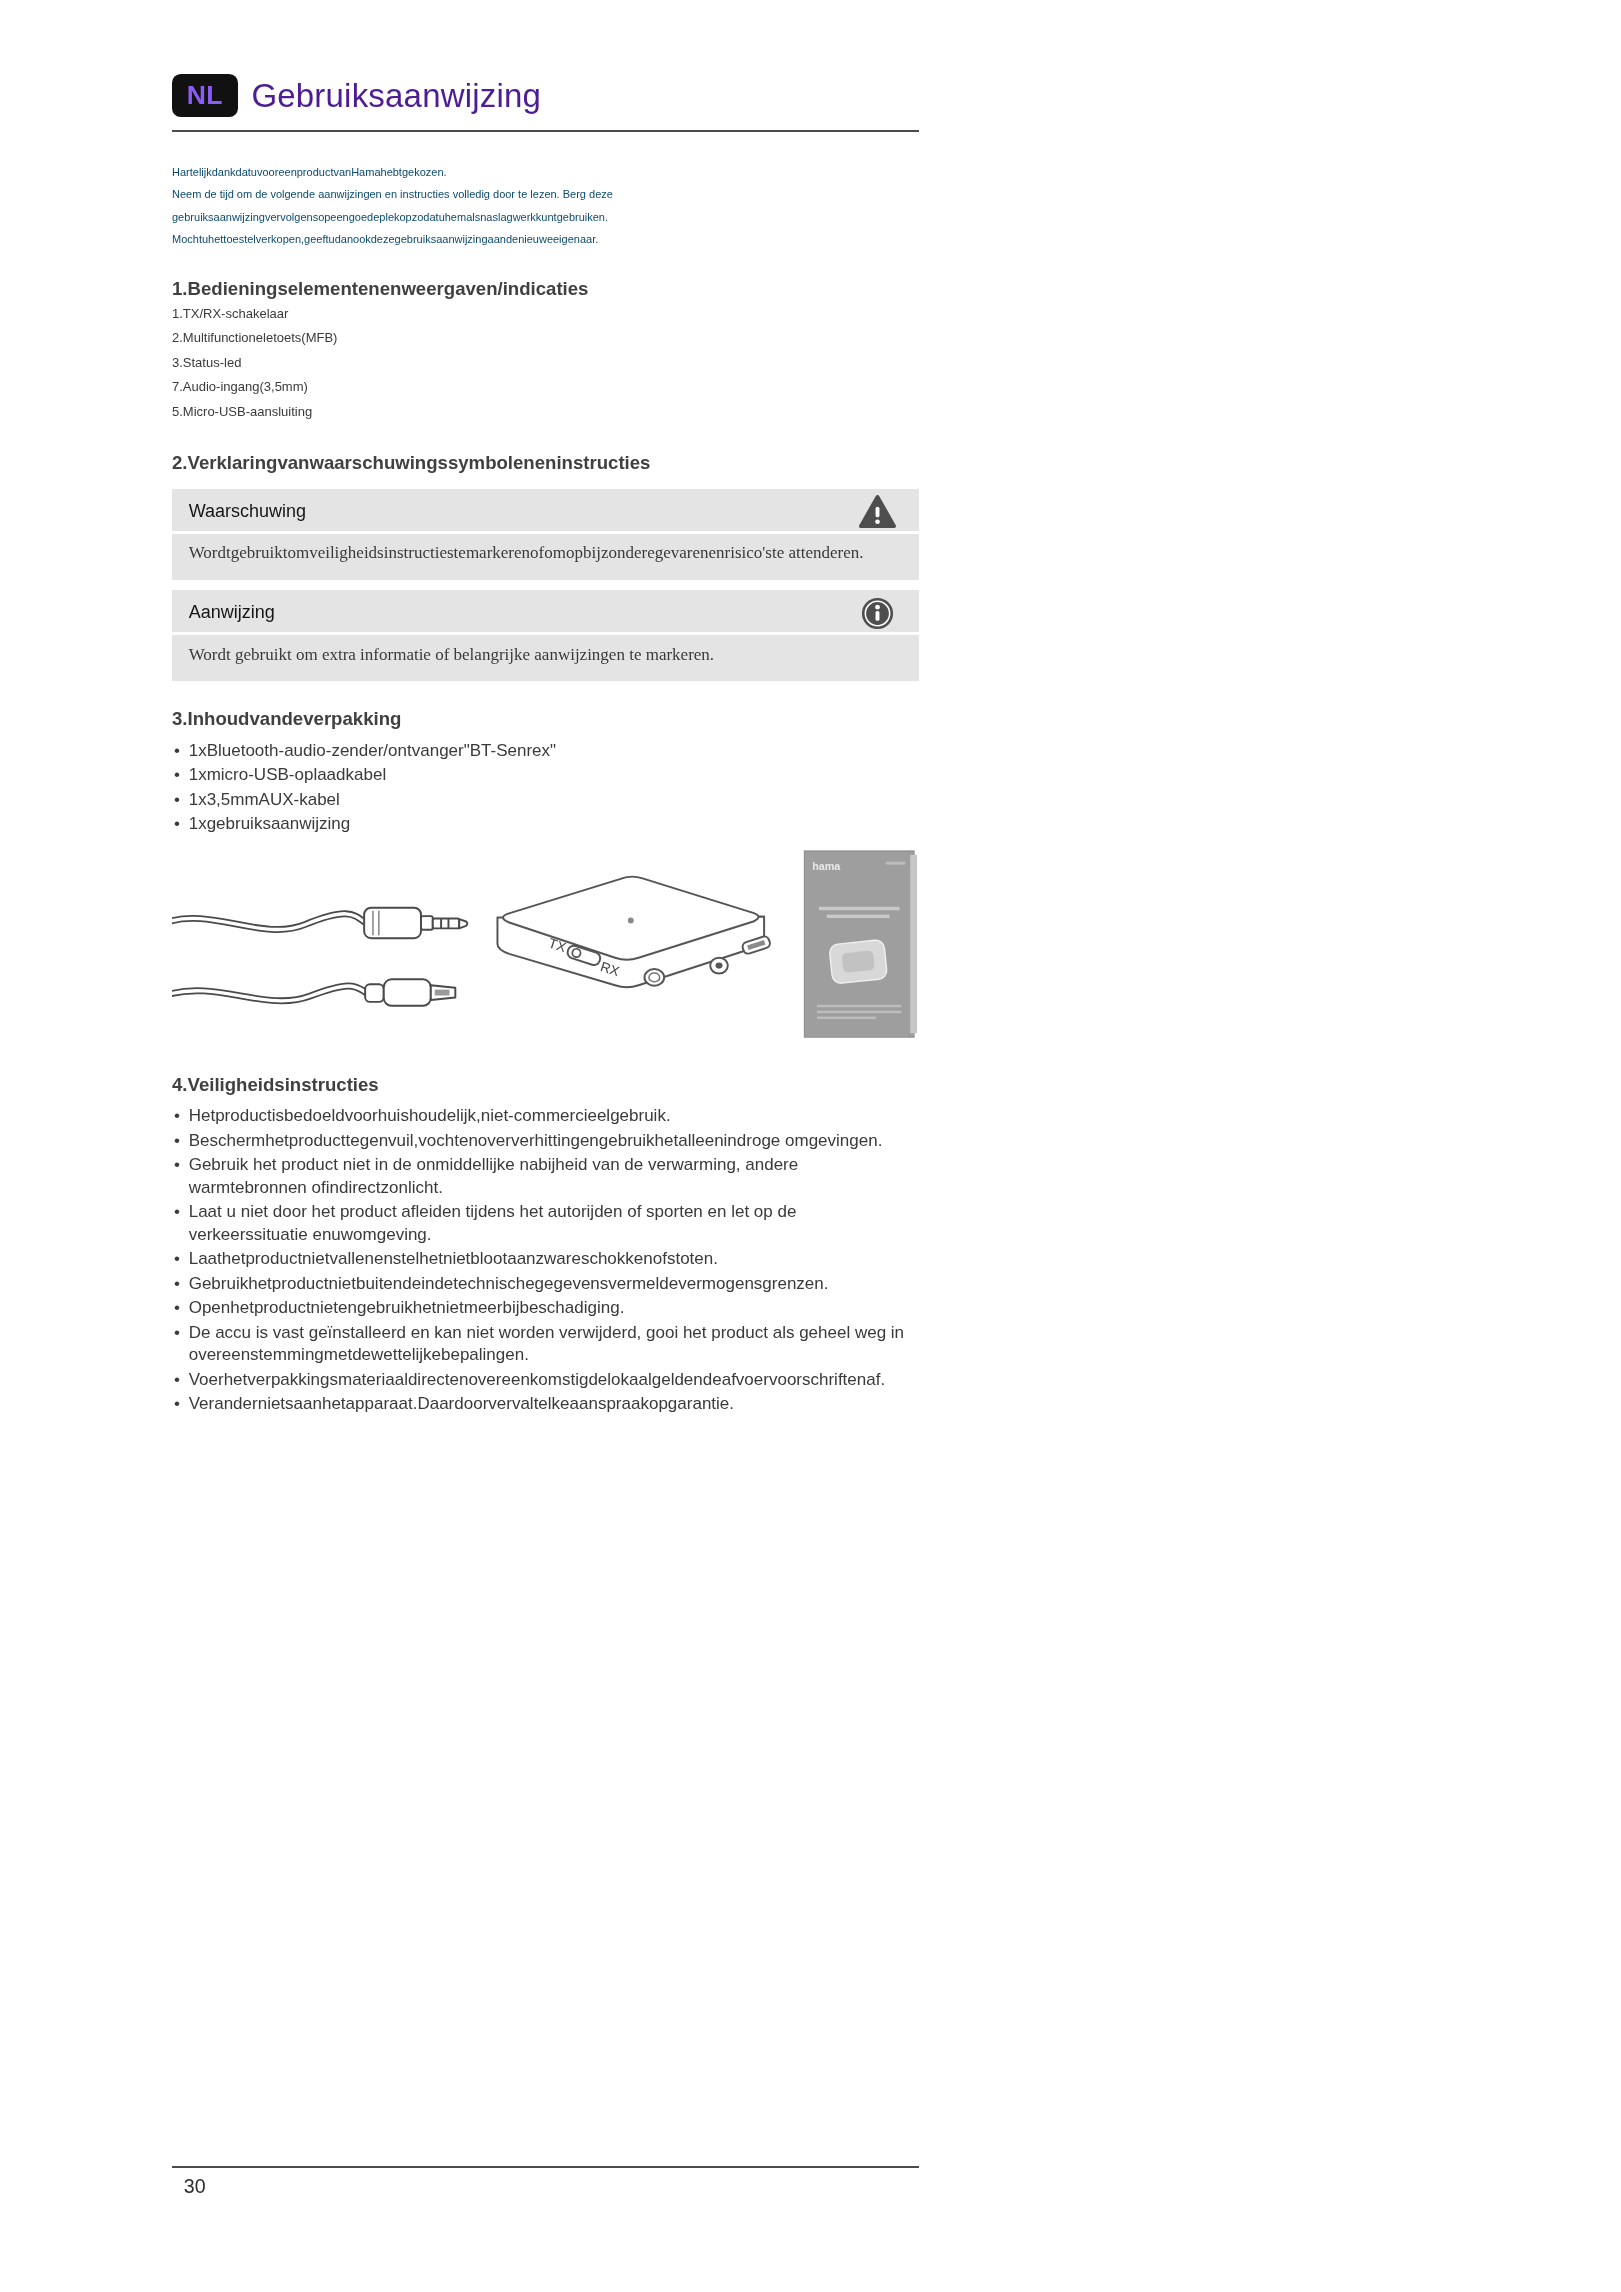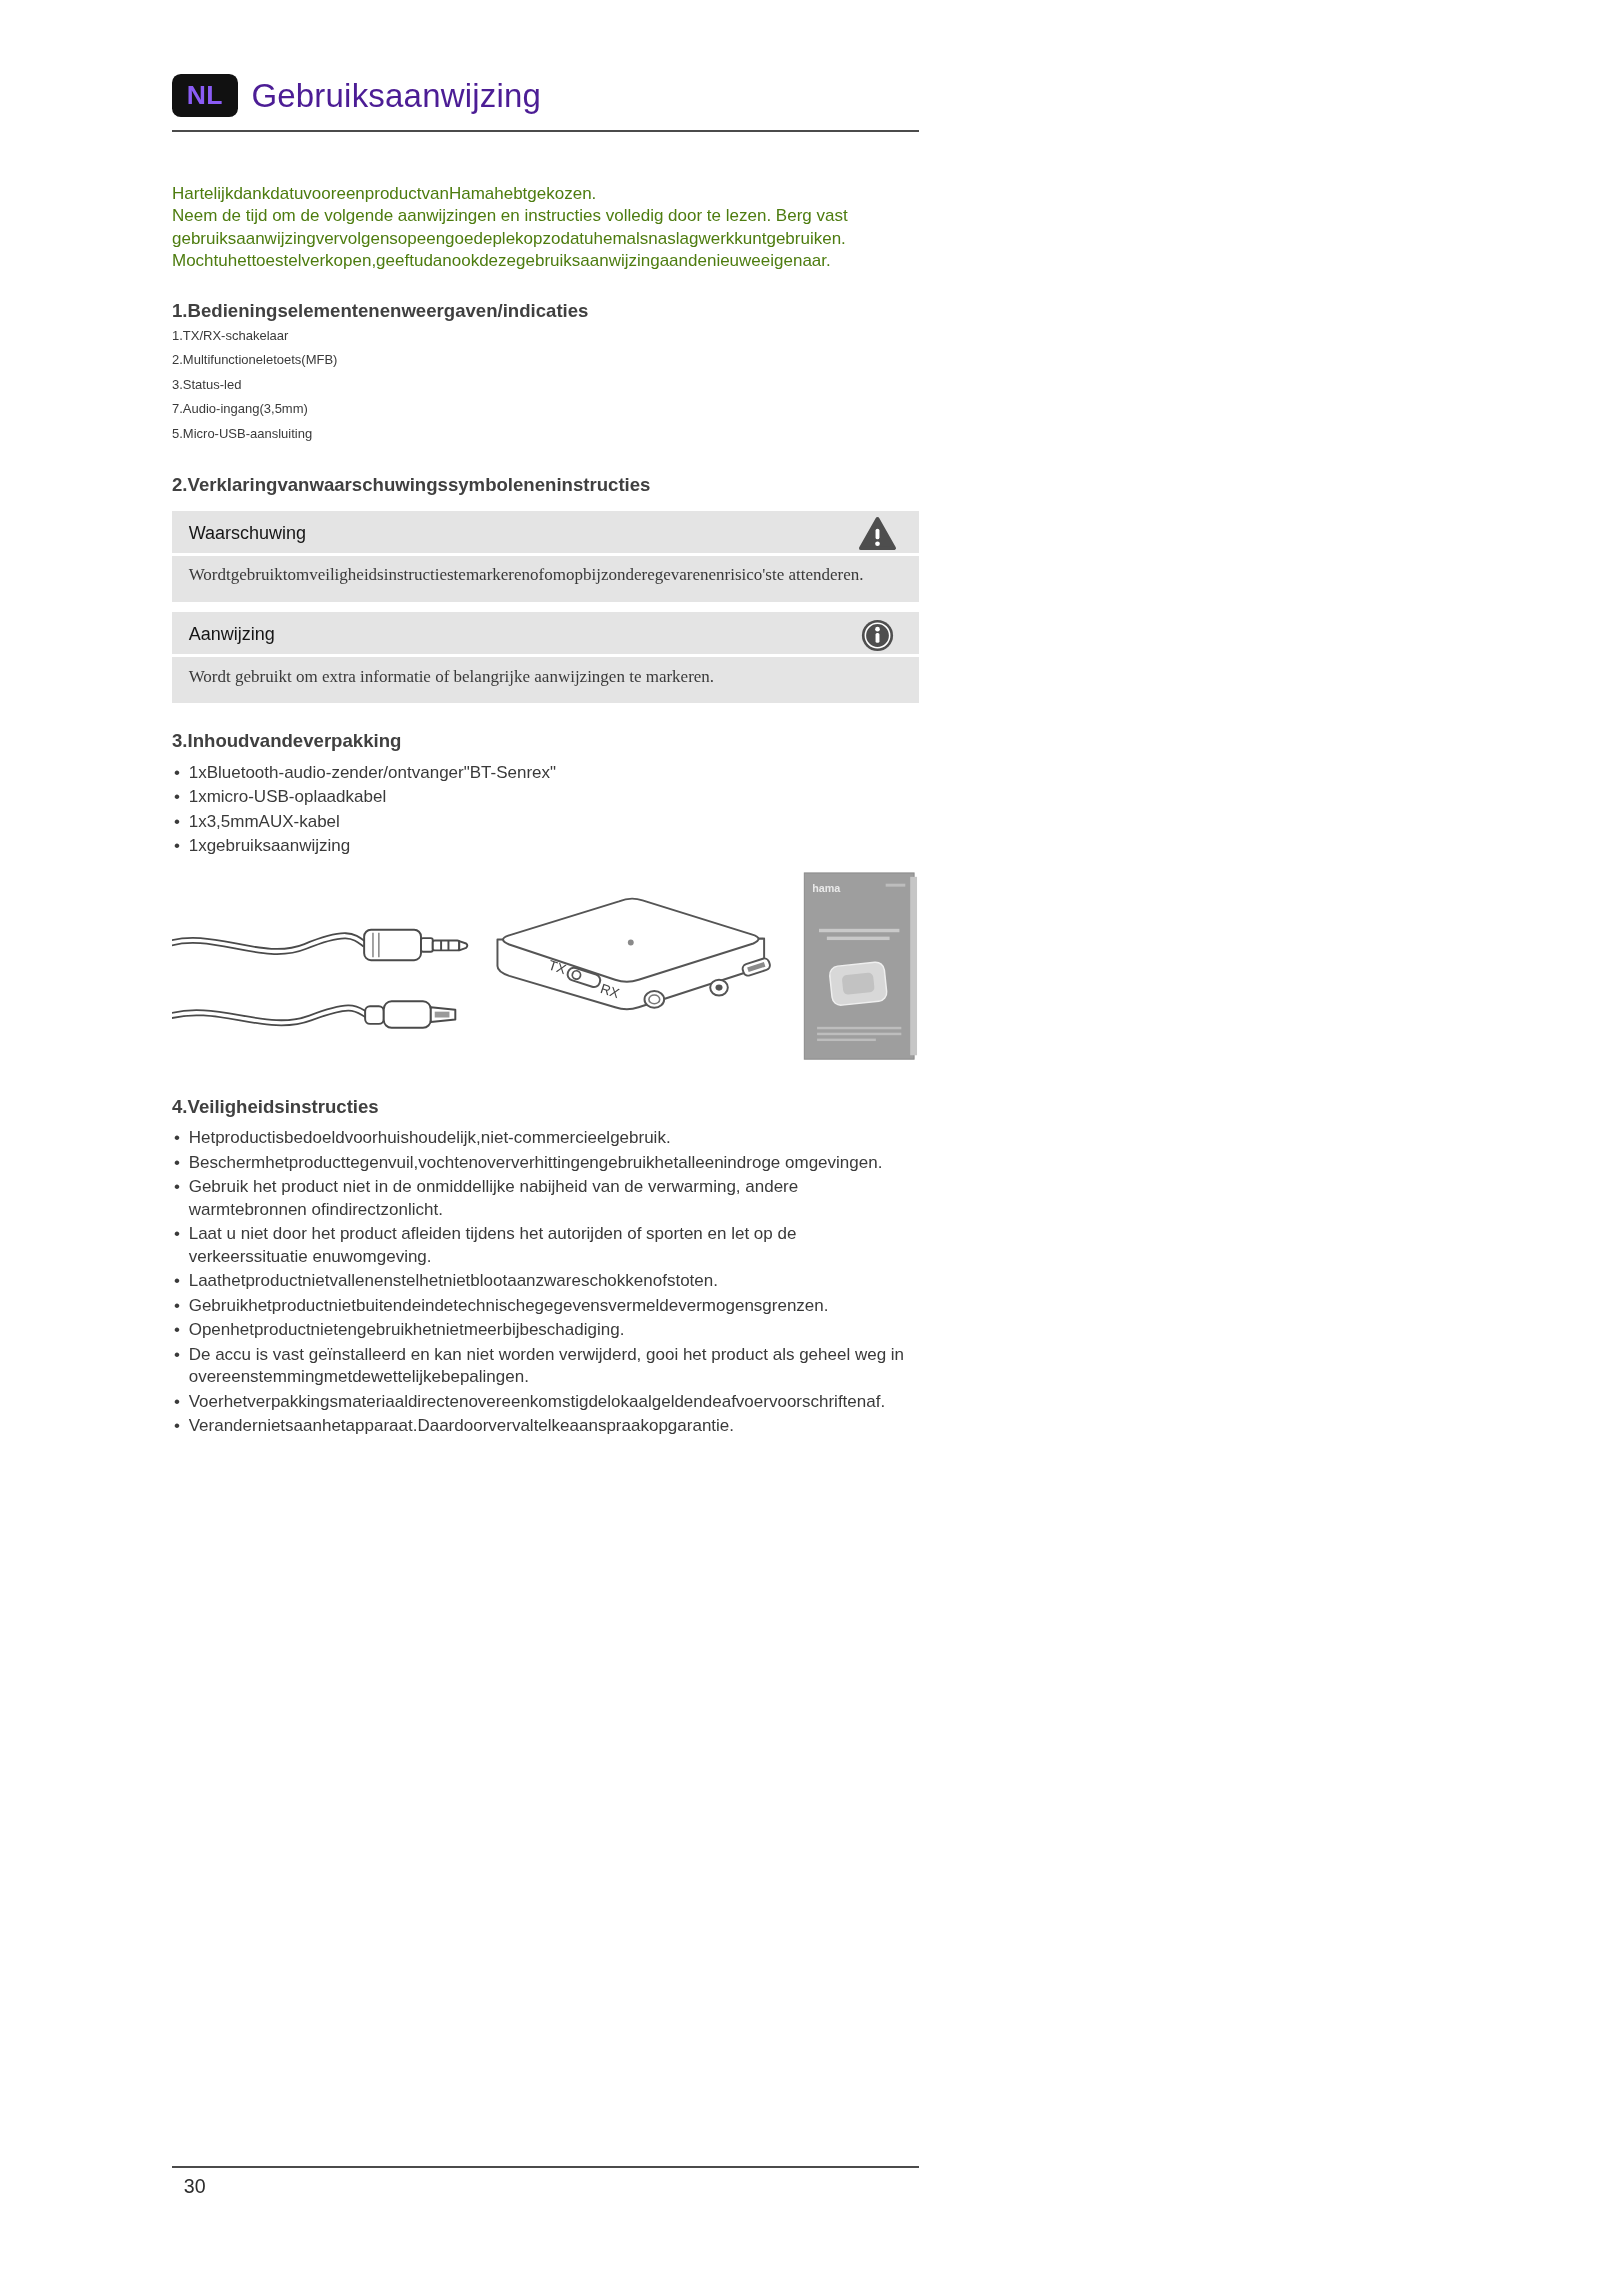--- a/index.html
+++ b/index.html
@@ -14,21 +14,21 @@
 
   .doc-header { display:flex; align-items:center; gap:13.7px; margin-top:74px; }
   .lang-badge {
     background:#111111; color:#8b5cf6; font-weight:bold;
     font-size:26.5px; line-height:1; padding:7.8px 14.7px 8.8px;
     border-radius:8.8px; letter-spacing:0.5px;
   }
   .doc-title { font-size:33px; font-weight:400; color:#4c1d95; letter-spacing:0.2px; }
   .header-rule { border:none; border-top:2px solid #4b4b4b; margin-top:12.7px; }
 
-  .intro { margin-top:51px; font-size:17px; line-height:22.5px; color:#4d7c0f; }
+  .intro { margin-top:29px; font-size:11px; line-height:22.5px; color:#0c4a6e; }
 
   h2.sec { margin-top:26.5px; font-size:18.6px; line-height:23.5px; color:#404040; font-weight:700; }
 
   .plain-list { list-style:none; margin-top:1px; font-size:13px; line-height:24.5px; }
 
   .bullet-list { list-style:none; margin-top:8.8px; font-size:17px; line-height:22.5px; }
   .bullet-list li { position:relative; padding-left:16.7px; margin-top:2px; }
   .bullet-list li::before { content:"\2022"; position:absolute; left:2px; }
 
   .graybox { background:#e4e4e4; margin-top:14.7px; position:relative; }
@@ -54,21 +54,21 @@
   <div class="content">
 
     <header class="doc-header">
       <span class="lang-badge">NL</span>
       <h1 class="doc-title">Gebruiksaanwijzing</h1>
     </header>
     <hr class="header-rule">
 
     <div class="intro">
       <div>HartelijkdankdatuvooreenproductvanHamahebtgekozen.</div>
-      <div>Neem de tijd om de volgende aanwijzingen en instructies volledig door te lezen. Berg vast</div>
+      <div>Neem de tijd om de volgende aanwijzingen en instructies volledig door te lezen. Berg deze</div>
       <div>gebruiksaanwijzingvervolgensopeengoedeplekopzodatuhemalsnaslagwerkkuntgebruiken.</div>
       <div>Mochtuhettoestelverkopen,geeftudanookdezegebruiksaanwijzingaandenieuweeigenaar.</div>
     </div>
 
     <h2 class="sec">1.Bedieningselementenenweergaven/indicaties</h2>
     <ul class="plain-list">
       <li>1.TX/RX-schakelaar</li>
       <li>2.Multifunctioneletoets(MFB)</li>
       <li>3.Status-led</li>
       <li>7.Audio-ingang(3,5mm)</li>

